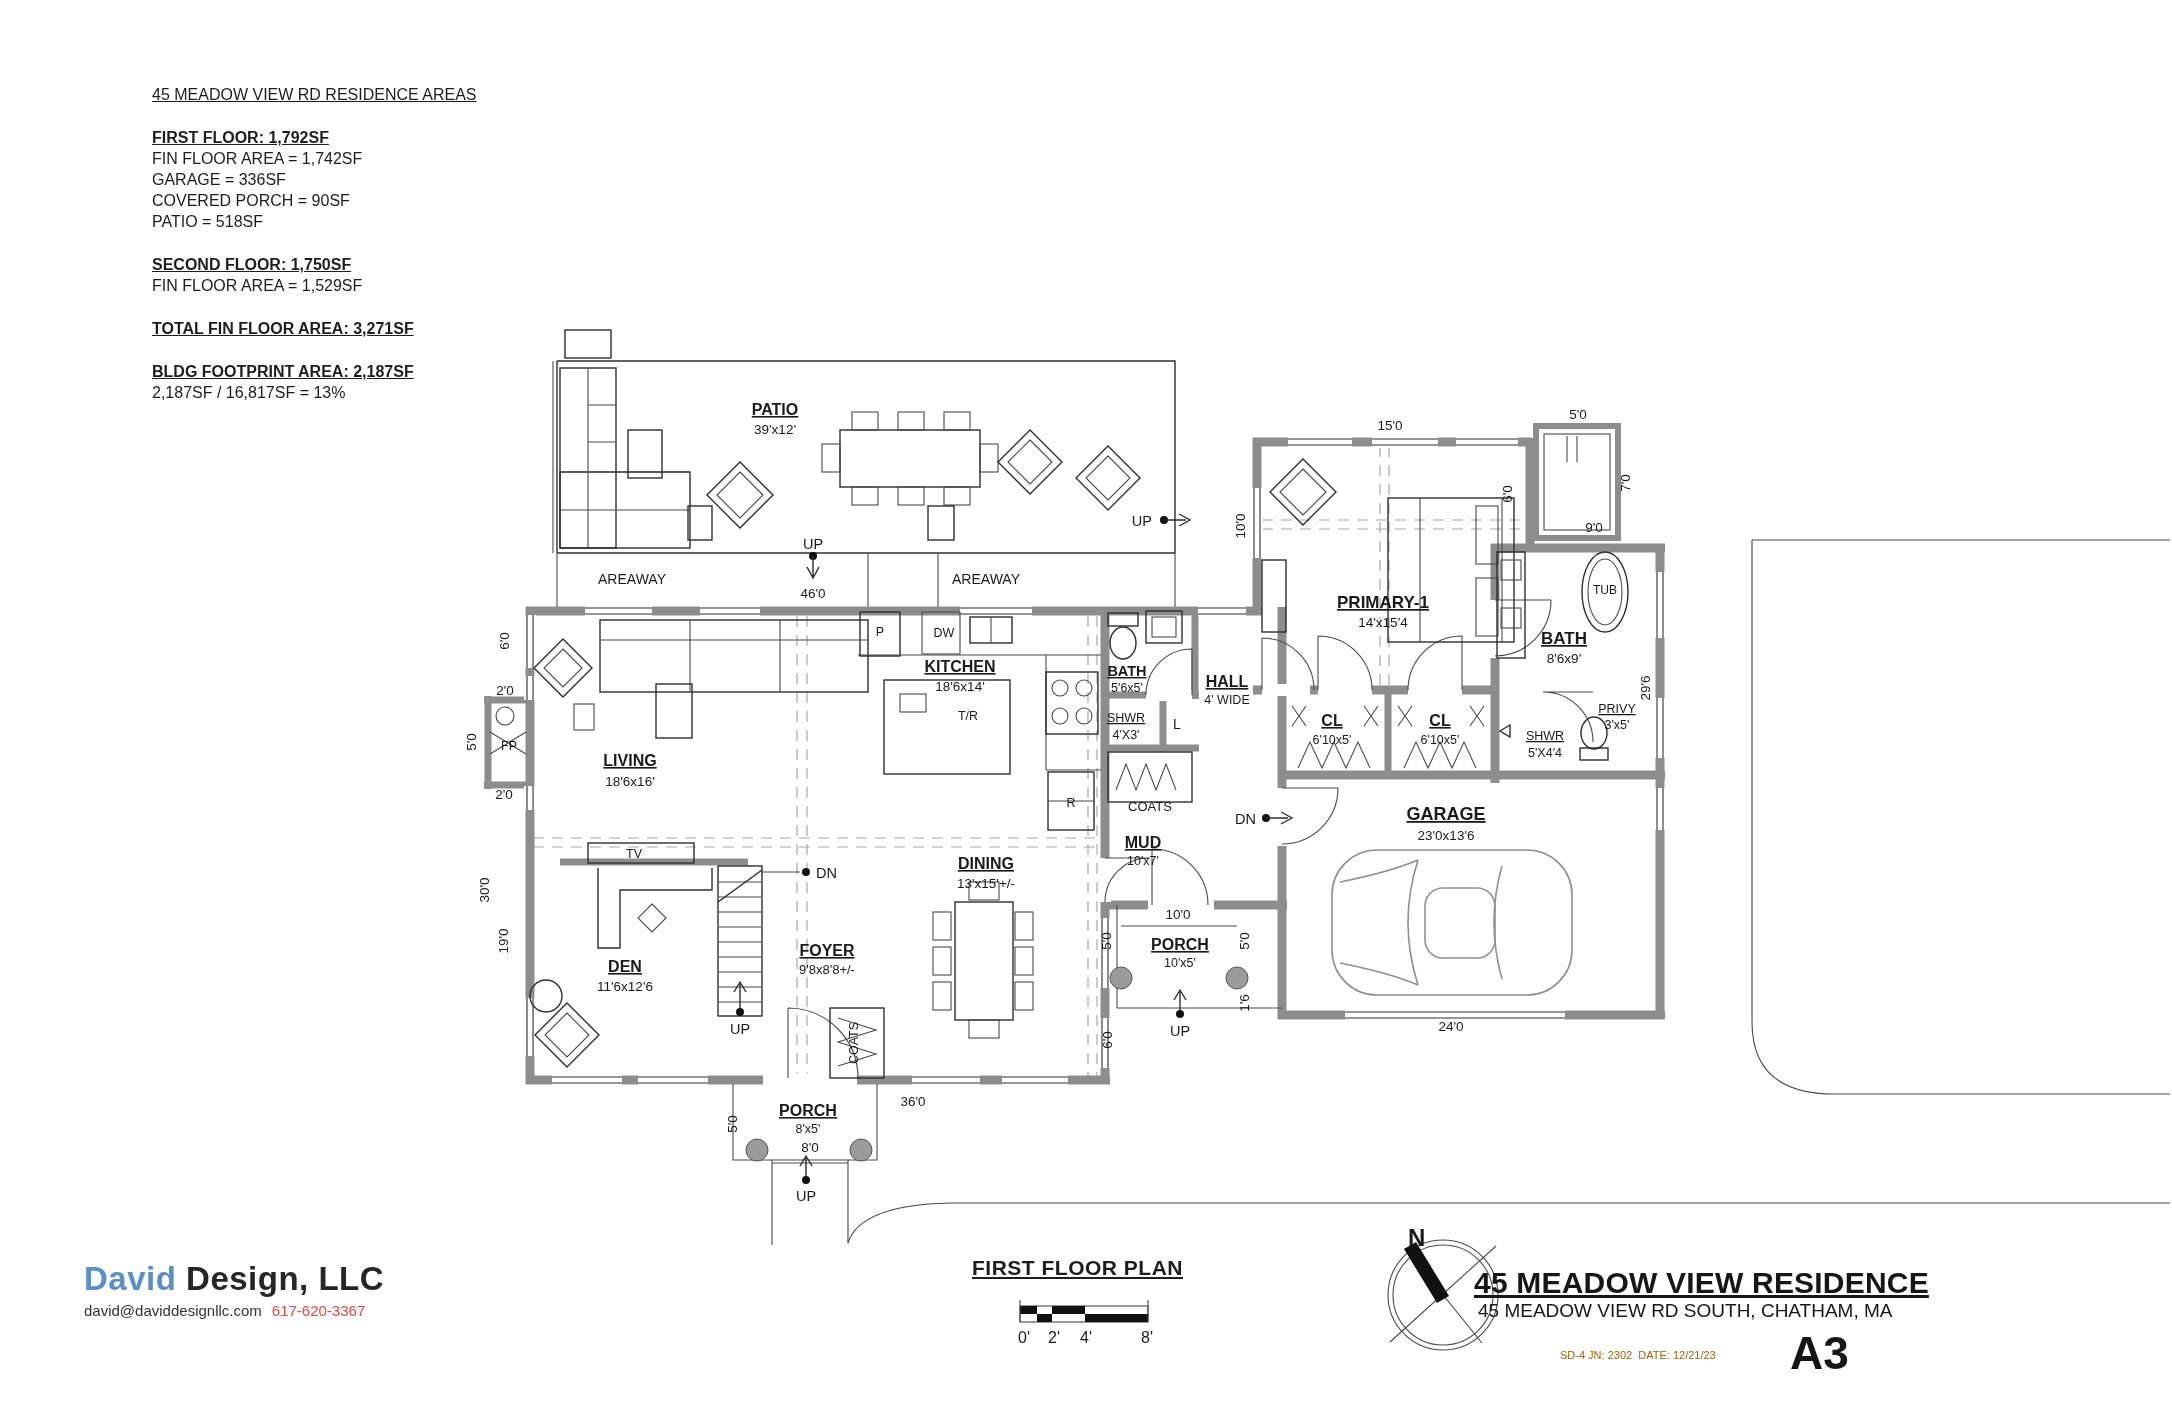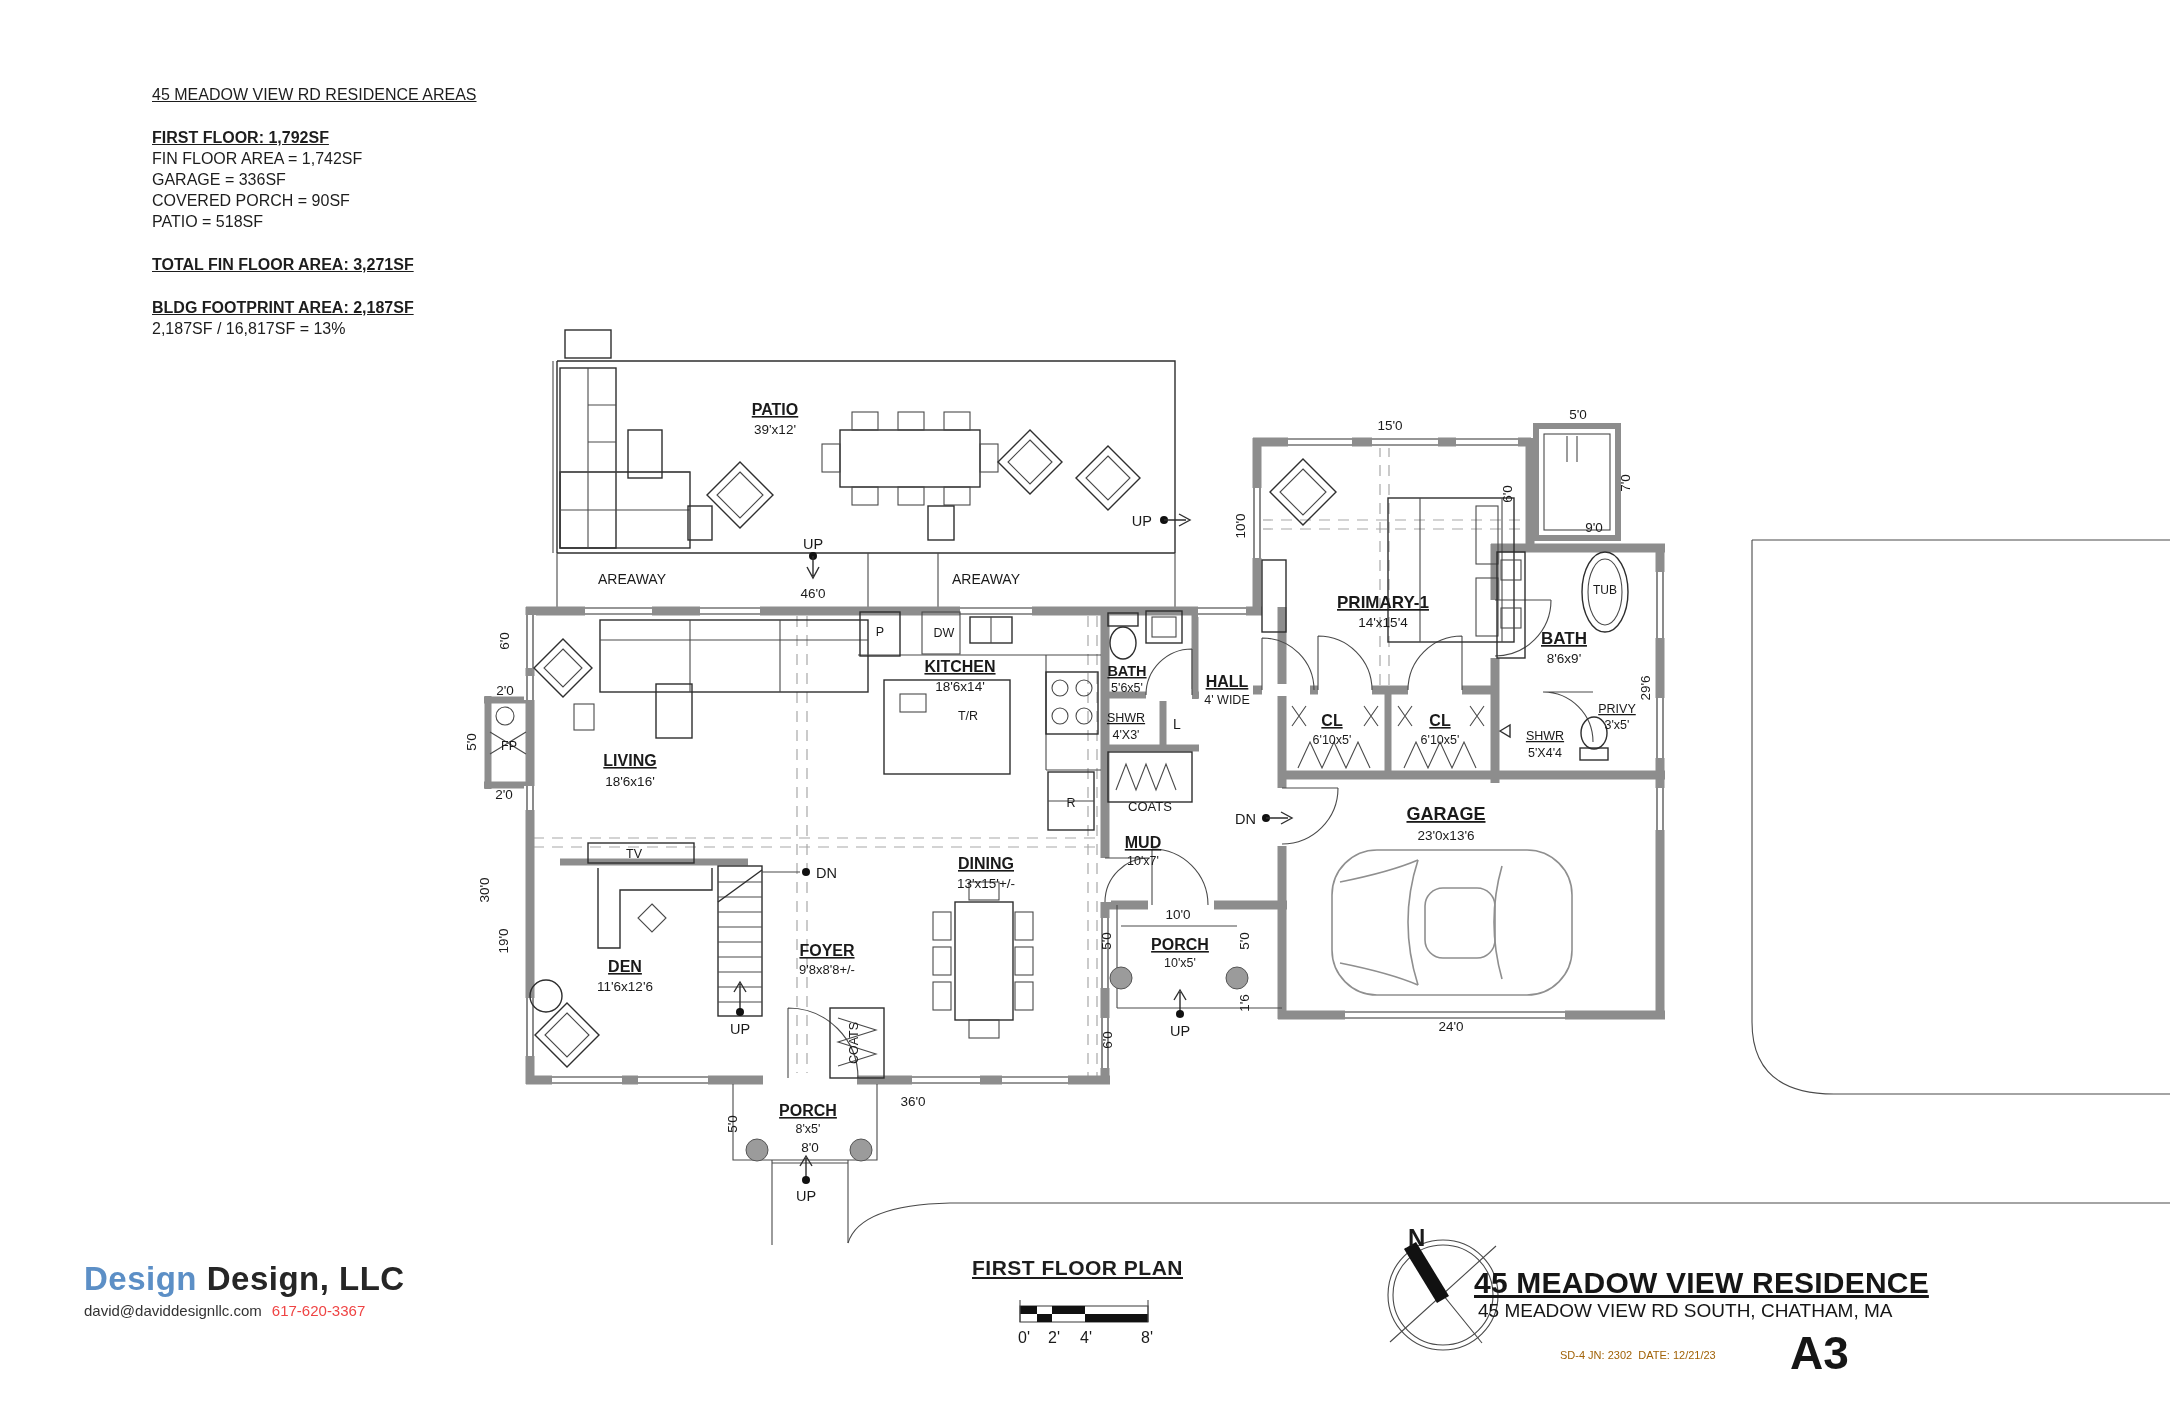--- a/index.html
+++ b/index.html
@@ -464,35 +464,39 @@
 <div class="abs summary">
   <div class="sum-title">45 MEADOW VIEW RD RESIDENCE AREAS</div>
   <div class="sum-sec">
     <div class="sum-h">FIRST FLOOR: 1,792SF</div>
     <div>FIN FLOOR AREA = 1,742SF</div>
     <div>GARAGE = 336SF</div>
     <div>COVERED PORCH = 90SF</div>
     <div>PATIO = 518SF</div>
   </div>
   <div class="sum-sec">
+    <div class="sum-h">SECOND FLOOR: 1,750SF</div>
+    <div>FIN FLOOR AREA = 1,529SF</div>
+  </div>
+  <div class="sum-sec">
     <div class="sum-h">TOTAL FIN FLOOR AREA: 3,271SF</div>
   </div>
   <div class="sum-sec">
     <div class="sum-h">BLDG FOOTPRINT AREA: 2,187SF</div>
     <div>2,187SF / 16,817SF = 13%</div>
   </div>
 </div>
 
 <div class="abs plan-title-wrap">
   <span class="plan-title">FIRST FLOOR PLAN</span>
 </div>
 
 <div class="abs firm">
   <div class="firm-name">
-    <span class="firm-blue">Design</span><span class="firm-dark"> Design, LLC</span>
+    <span class="firm-blue">David</span><span class="firm-dark"> Design, LLC</span>
   </div>
   <div class="firm-contact">
     <span>david@daviddesignllc.com</span><span class="firm-phone">617-620-3367</span>
   </div>
 </div>
 
 <div class="abs tb-title">45 MEADOW VIEW RESIDENCE</div>
 <div class="abs tb-address">45 MEADOW VIEW RD SOUTH, CHATHAM, MA</div>
 <div class="abs tb-meta">SD-4 JN: 2302  DATE: 12/21/23</div>
 <div class="abs tb-sheet">A3</div>

